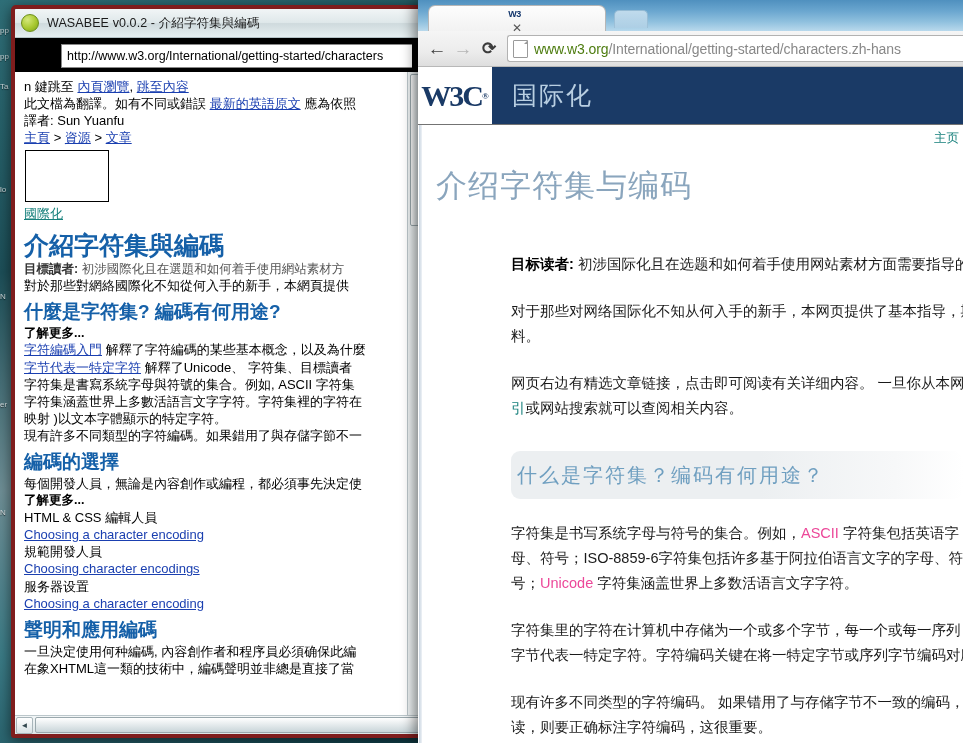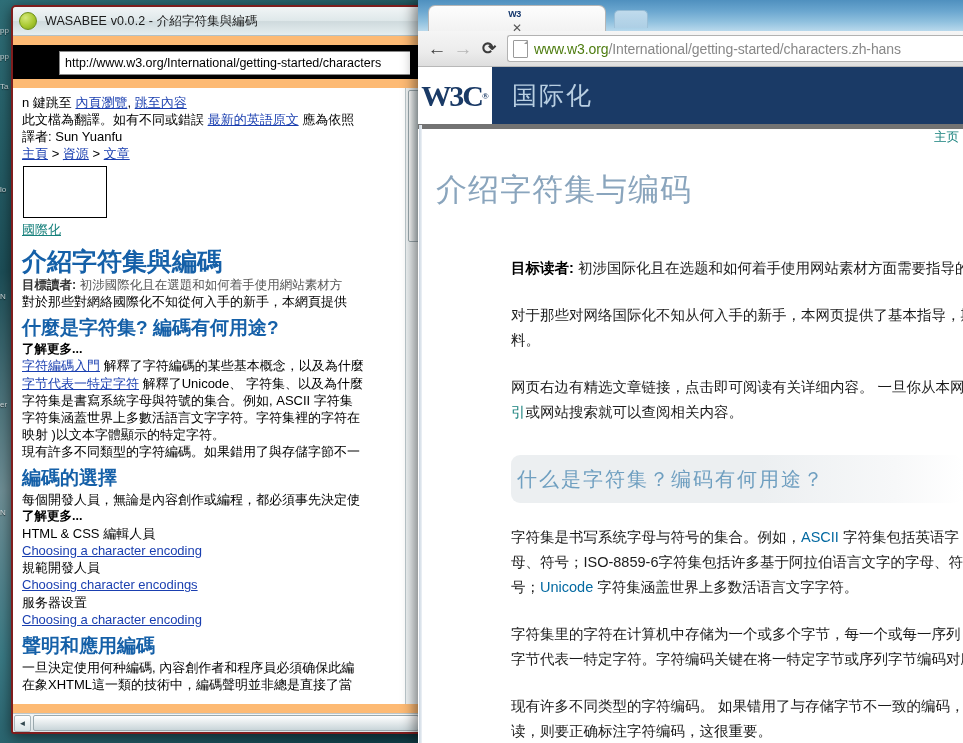--- a/index.html
+++ b/index.html
@@ -27,26 +27,26 @@
     overflow: hidden;
     width: 15px;
   }
 
   
   .win-left {
     position: absolute;
     left: 11px; top: 5px;
     width: 409px; height: 725px;
     z-index: 5;
-    background: #fdba74;
-    border: 2px solid #7f1d1d;
+    background: #0f766e;
+    border: 4px solid #7f1d1d;
     border-radius: 5px 5px 3px 3px;
     box-shadow: 0 3px 14px rgba(0,0,0,.55);
     overflow: hidden;
-    display: flex; flex-direction: column; gap: 9px;
+    display: flex; flex-direction: column;
   }
   .wl-titlebar {
     height: 28px;
     flex: 0 0 28px;
     background: linear-gradient(to bottom, #f1f5f6 0%, #dfe8ea 48%, #cfdadd 52%, #e5eef0 100%);
     display: flex; align-items: center;
     padding: 0 6px;
     border-bottom: 1px solid #b4c2c6;
     position: relative;
   }
@@ -238,21 +238,21 @@
   .cr-viewport {
     position: relative;
     height: 676px;
     background: #ffffff;
     overflow: hidden;
   }
   .w3c-banner {
     height: 57px;
     background: #1a3a66;
     display: flex; align-items: stretch;
-    border-bottom: 5px solid #737373;
+    border-bottom: 1px solid #737373;
     position: relative;
   }
   .w3c-logo {
     width: 74px; flex: 0 0 74px;
     background: #ffffff;
     display: flex; align-items: center; justify-content: center;
     font-family: "Liberation Serif", serif;
     font-size: 30px; font-weight: bold;
     color: #1a3a66;
     letter-spacing: -2px;
@@ -262,21 +262,21 @@
   .w3c-banner-title {
     display: flex; align-items: center;
     padding-left: 20px;
     font-family: "Liberation Serif", serif;
     font-size: 25px;
     color: #b9cfe2;
     letter-spacing: 2px;
   }
   .w3c-navrow {
     height: 26px;
-    display: flex; justify-content: flex-end;
+    display: flex; align-items: center; justify-content: flex-end;
     padding-right: 4px;
     background: #fff;
   }
   .w3c-navrow a { color: #17807c; font-size: 12.5px; text-decoration: none; }
 
   .w3c-left-rule {
     position: absolute; left: 1px; top: 58px; bottom: 0; width: 3px;
     background: linear-gradient(to right,#c8d4e0,#eef2f6);
   }
 
@@ -298,21 +298,21 @@
     padding-right: 0;
     font-size: 14.5px;
     line-height: 1.72;
     color: #1a1a1a;
   }
   .w3c-audience { margin-top: 45px; white-space: nowrap; }
   .w3c-audience b { color: #000; }
   .w3c-p { margin: 22px 0 0 0; }
   .w3c-nowrap { white-space: nowrap; }
   .w3c-p a { color: #17807c; text-decoration: none; }
-  .w3c-grey { color: #0369a1; }
+  .w3c-grey { color: #ec4899; }
   .w3c-h2 {
     margin: 30px 0 0 0;
     background: linear-gradient(to right,#eceff1 0%,#eceff1 55%,#f7f8f9 85%,#ffffff 100%);
     border-radius: 9px;
     padding: 7px 0 7px 6px;
     font-family: "Liberation Serif", serif;
     font-size: 20px;
     font-weight: normal;
     color: #6f9fc0;
     letter-spacing: 2px;
@@ -387,21 +387,21 @@
 
       <div class="wl-more wl-line">了解更多...</div>
 
       <div class="wl-line">
         <a href="#">字符編碼入門</a>
         <span>解釋了字符編碼的某些基本概念，以及為什麼</span>
       </div>
 
       <div class="wl-line">
         <a href="#">字节代表一特定字符</a>
-        <span>解釋了Unicode、 字符集、以及為什麼</span>
+        <span>解釋了Unicode、 字符集、目標讀者</span>
       </div>
 
       <div class="wl-line">字符集是書寫系統字母與符號的集合。例如, ASCII 字符集</div>
       <div class="wl-line">字符集涵蓋世界上多數活語言文字字符。字符集裡的字符在</div>
       <div class="wl-line">映射 )以文本字體顯示的特定字符。</div>
       <div class="wl-line">現有許多不同類型的字符編碼。如果錯用了與存儲字節不一</div>
 
       <div class="wl-h2">編碼的選擇</div>
 
       <div class="wl-line">每個開發人員，無論是內容創作或編程，都必須事先決定使</div>

